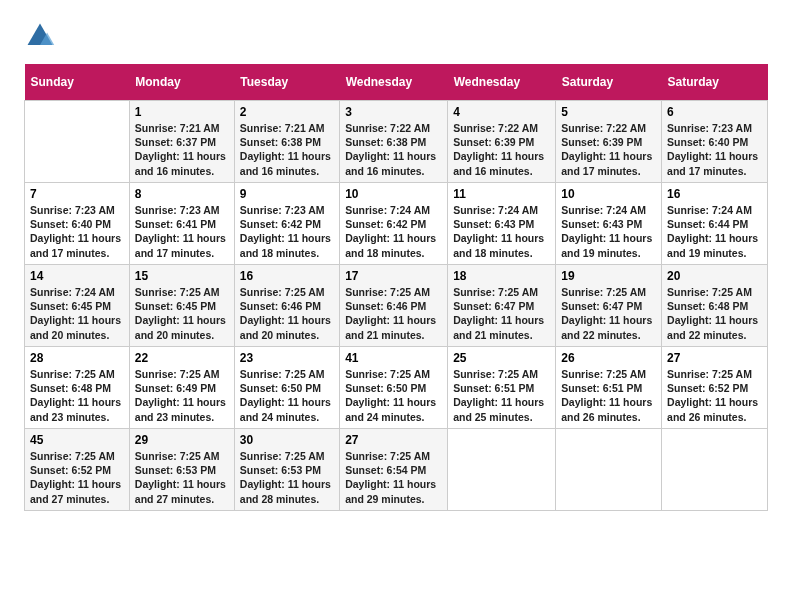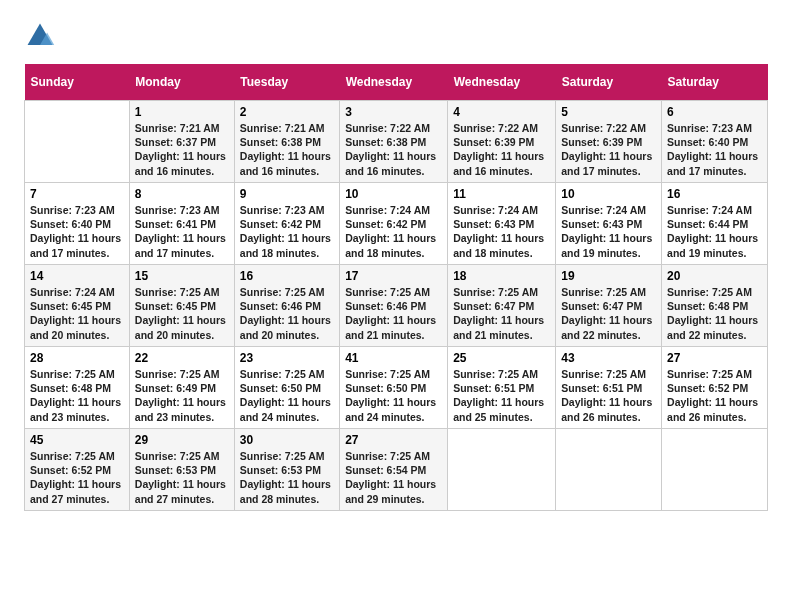--- a/index.html
+++ b/index.html
@@ -229,21 +229,21 @@
           </td>
           <td>
             <div class="day-num">41</div>
             <div class="day-info">Sunrise: 7:25 AM<br>Sunset: 6:50 PM<br>Daylight: 11 hours and 24 minutes.</div>
           </td>
           <td>
             <div class="day-num">25</div>
             <div class="day-info">Sunrise: 7:25 AM<br>Sunset: 6:51 PM<br>Daylight: 11 hours and 25 minutes.</div>
           </td>
           <td>
-            <div class="day-num">43</div>
+            <div class="day-num">26</div>
             <div class="day-info">Sunrise: 7:25 AM<br>Sunset: 6:51 PM<br>Daylight: 11 hours and 26 minutes.</div>
           </td>
           <td>
             <div class="day-num">27</div>
             <div class="day-info">Sunrise: 7:25 AM<br>Sunset: 6:52 PM<br>Daylight: 11 hours and 26 minutes.</div>
           </td>
         </tr>
         <tr>
           <td>
             <div class="day-num">45</div>

